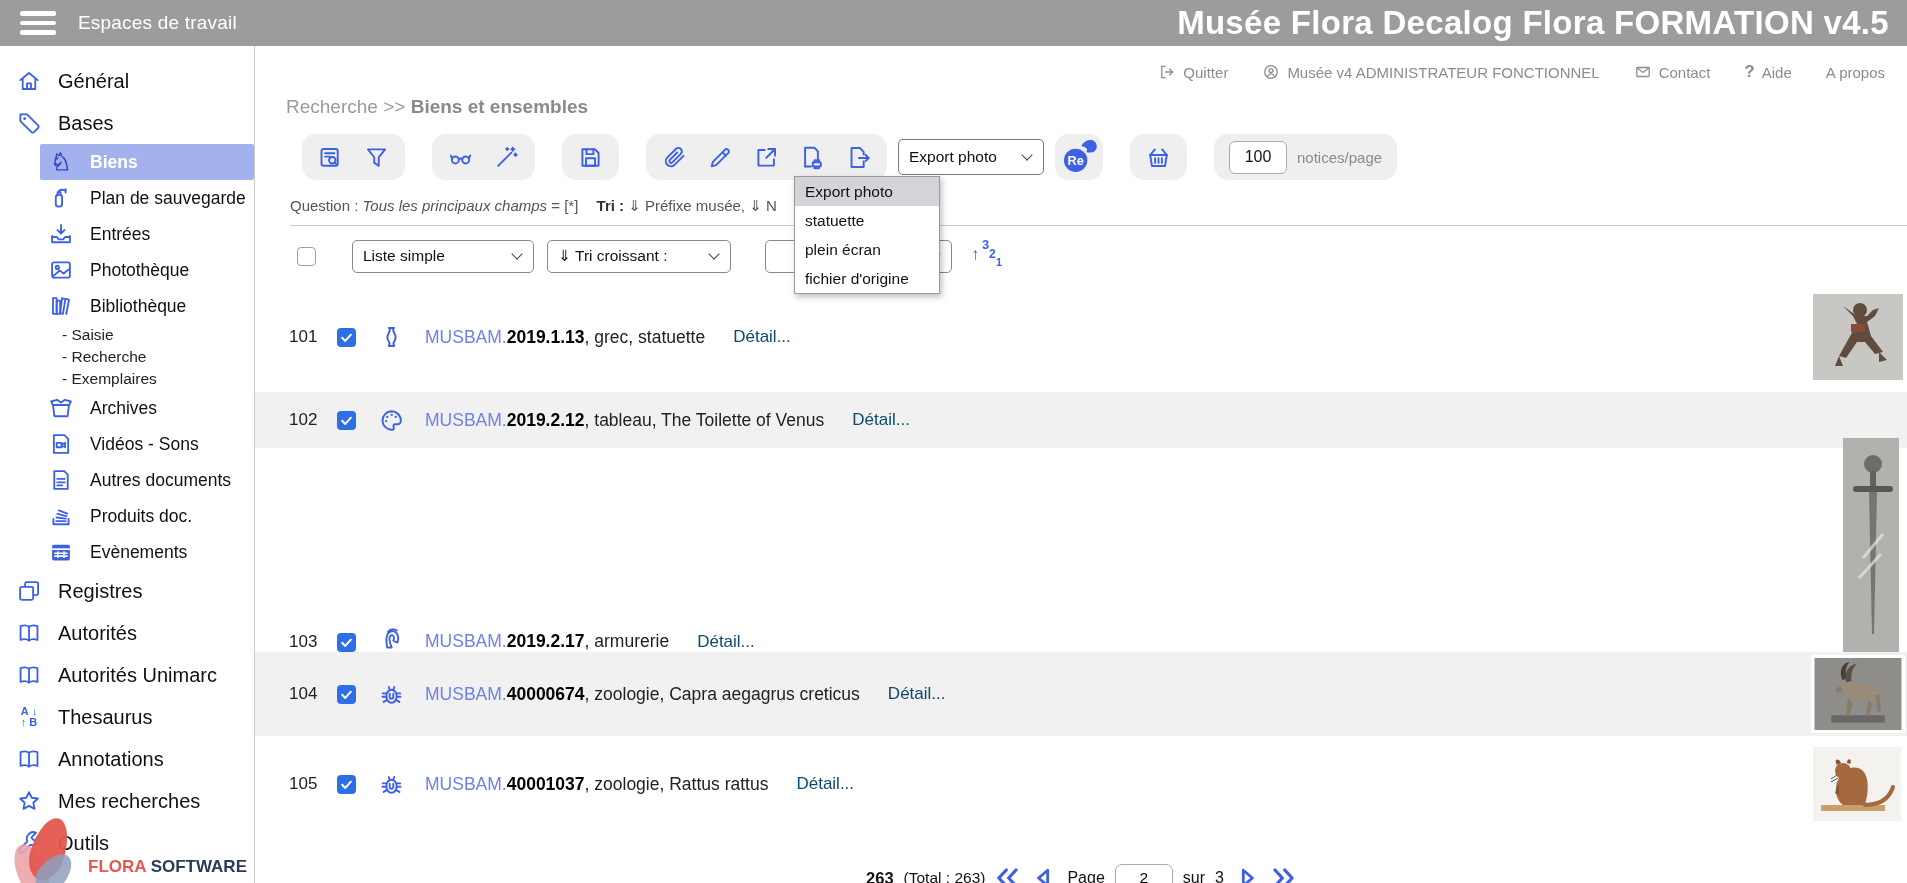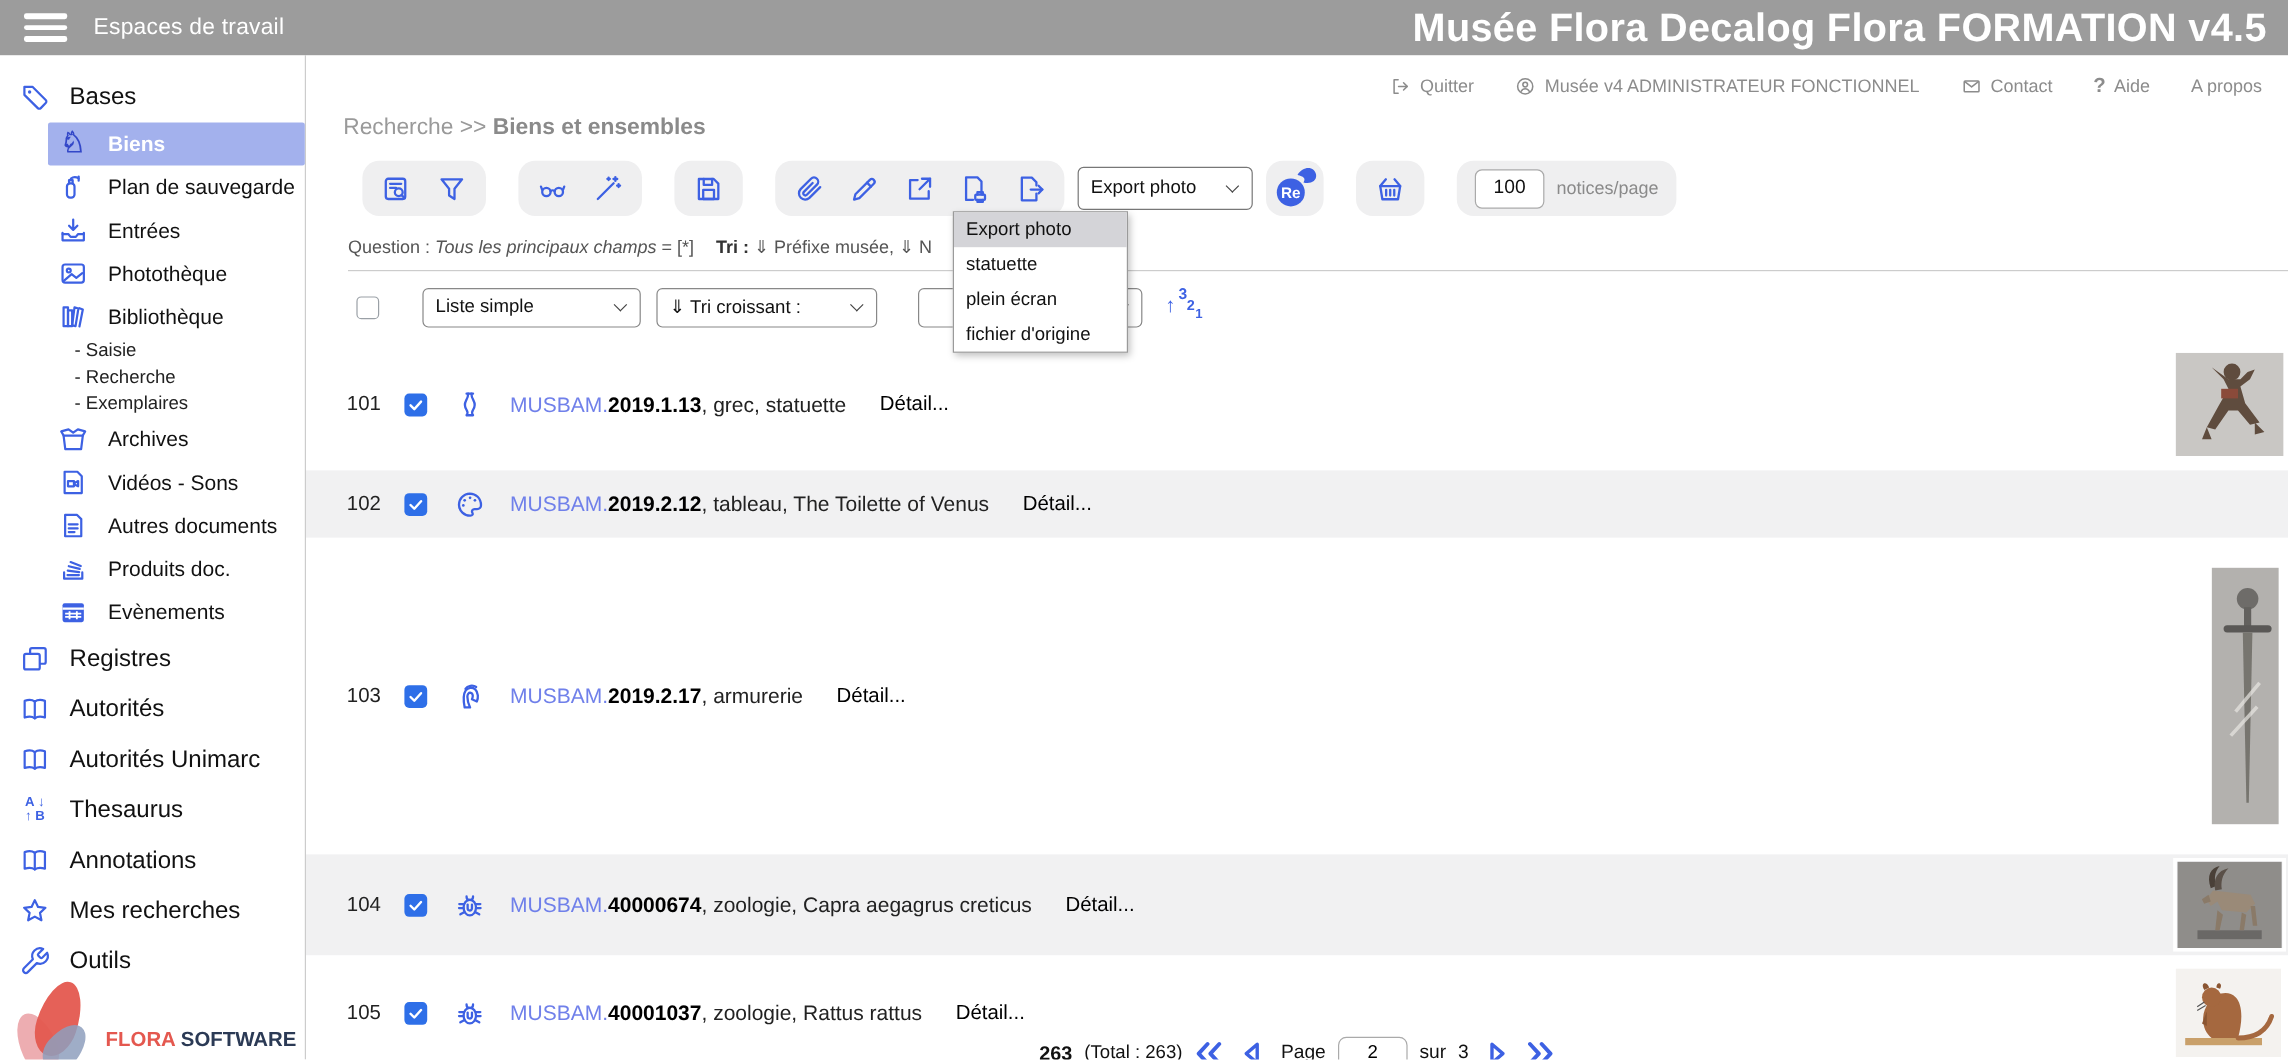--- a/index.html
+++ b/index.html
@@ -108,21 +108,21 @@
   .rrow.stripe { background:#f1f1f2; }
   .rnum { width:34px; font-size:17px; color:#222; }
   .cb { width:19px; height:19px; border-radius:4px; background:#2e6fe8; display:flex;
     align-items:center; justify-content:center; margin-left:14px; cursor:pointer; flex:0 0 19px; }
   .cb svg { width:15px; height:15px; }
   .ricon { width:27px; height:27px; margin-left:22px; flex:0 0 27px; }
   .ricon svg { width:100%; height:100%; }
   .rtext { margin-left:20px; font-size:17.5px; color:#222; white-space:nowrap; }
   .rlink { color:#7080ea; cursor:pointer; }
   .rcode { font-weight:bold; color:#000; }
-  .rdetail { margin-left:28px; font-size:17px; color:#000000; cursor:pointer; }
+  .rdetail { margin-left:28px; font-size:17px; color:#0c4a6e; cursor:pointer; }
   .thumb { margin-left:auto; display:block; }
 
   
   .pager { position:absolute; left:0; right:0; bottom:-9px; display:flex; align-items:center;
     justify-content:center; gap:10px; font-size:16px; color:#111; }
   .pcount { font-weight:bold; font-size:16.5px; }
   .ptotal { font-size:15.5px; }
   .pnav { width:26px; height:26px; cursor:pointer; } .pnav svg { width:100%; height:100%; }
   .bluestroke { stroke:#3d61e3; fill:none; stroke-width:3; stroke-linecap:round; stroke-linejoin:round; }
   .page-input { width:58px; height:28px; border:1.5px solid #aaa; border-radius:7px;
@@ -137,20 +137,30 @@
       <span></span>
       <span></span>
     </div>
   <div class="ws-label">Espaces de travail</div>
   <div class="app-title">Musée Flora Decalog Flora FORMATION v4.5</div>
 </div>
 
 <div class="shell">
 
   <div class="sidebar">
+    <div class="nav-item lvl1">
+      <span class="nicon">
+          <svg viewBox="0 0 24 24" class="ic">
+            <path d="M4 11.2 L12 4.6 L20 11.2"></path>
+            <path d="M6.2 9.8 V19.4 H17.8 V9.8"></path>
+            <path d="M10.2 19.4 V14.2 H13.8 V19.4"></path>
+          </svg>
+        </span>
+      <span>Général</span>
+    </div>
     <div class="nav-item lvl1">
       <span class="nicon">
           <svg viewBox="0 0 24 24" class="ic">
             <path d="M4 4 h6.2 L20.4 14.2 a1.6 1.6 0 0 1 0 2.3 L16.6 20.4 a1.6 1.6 0 0 1 -2.3 0 L4 10.2 Z"></path>
             <circle cx="8" cy="8" r="1.3" fill="#3d61e3" stroke="none"></circle>
           </svg>
         </span>
       <span>Bases</span>
     </div>
     <div class="nav-item lvl2 active">
@@ -523,21 +533,21 @@
               <path d="M12 3.8 a8.2 8.2 0 1 0 .4 16.4 c1.6 0 2.1 -1.1 1.5 -2.2 c-.7 -1.3 .1 -2.7 1.6 -2.7 h1.9 a2.9 2.9 0 0 0 2.9 -2.9 C20.3 7.3 16.5 3.8 12 3.8 Z"></path>
               <circle cx="8.2" cy="8.8" r="1" fill="#3d61e3" stroke="none"></circle>
               <circle cx="12.2" cy="7" r="1" fill="#3d61e3" stroke="none"></circle>
               <circle cx="15.8" cy="8.8" r="1" fill="#3d61e3" stroke="none"></circle>
               <circle cx="7.2" cy="12.6" r="1" fill="#3d61e3" stroke="none"></circle>
             </svg></span>
         <span class="rtext"><span class="rlink">MUSBAM.</span><span class="rcode">2019.2.12</span><span>, tableau, The Toilette of Venus</span></span>
         <span class="rdetail">Détail...</span>
       </div>
 
-      <div class="rrow" style="height:264px;">
+      <div class="rrow" style="height:204px;align-items:flex-end;">
         <span class="rnum">103</span>
         <span class="cb">
             <svg viewBox="0 0 24 24">
               <path d="M5 12.5 L10 17.5 L19 7.5" stroke="#fff" stroke-width="3.2" fill="none" stroke-linecap="round" stroke-linejoin="round"></path>
             </svg>
           </span>
         <span class="ricon"><svg viewBox="0 0 24 24" class="ic">
               <path d="M8.2 20 C7.2 15 7.2 10 9 7.4 C10.6 5.2 14 4.8 16 6.6 C18.4 8.8 18.4 13.2 17.2 15.6 L13.6 14 C14.6 11.8 14.4 9.6 12.8 9.2 C11.2 8.8 10.2 10.2 10.2 12.2 C10.2 14.8 11 17.6 12.2 20 Z"></path>
               <path d="M8.8 6.2 C10.2 3.8 14.4 3.1 16.7 4.9"></path>
             </svg></span>

